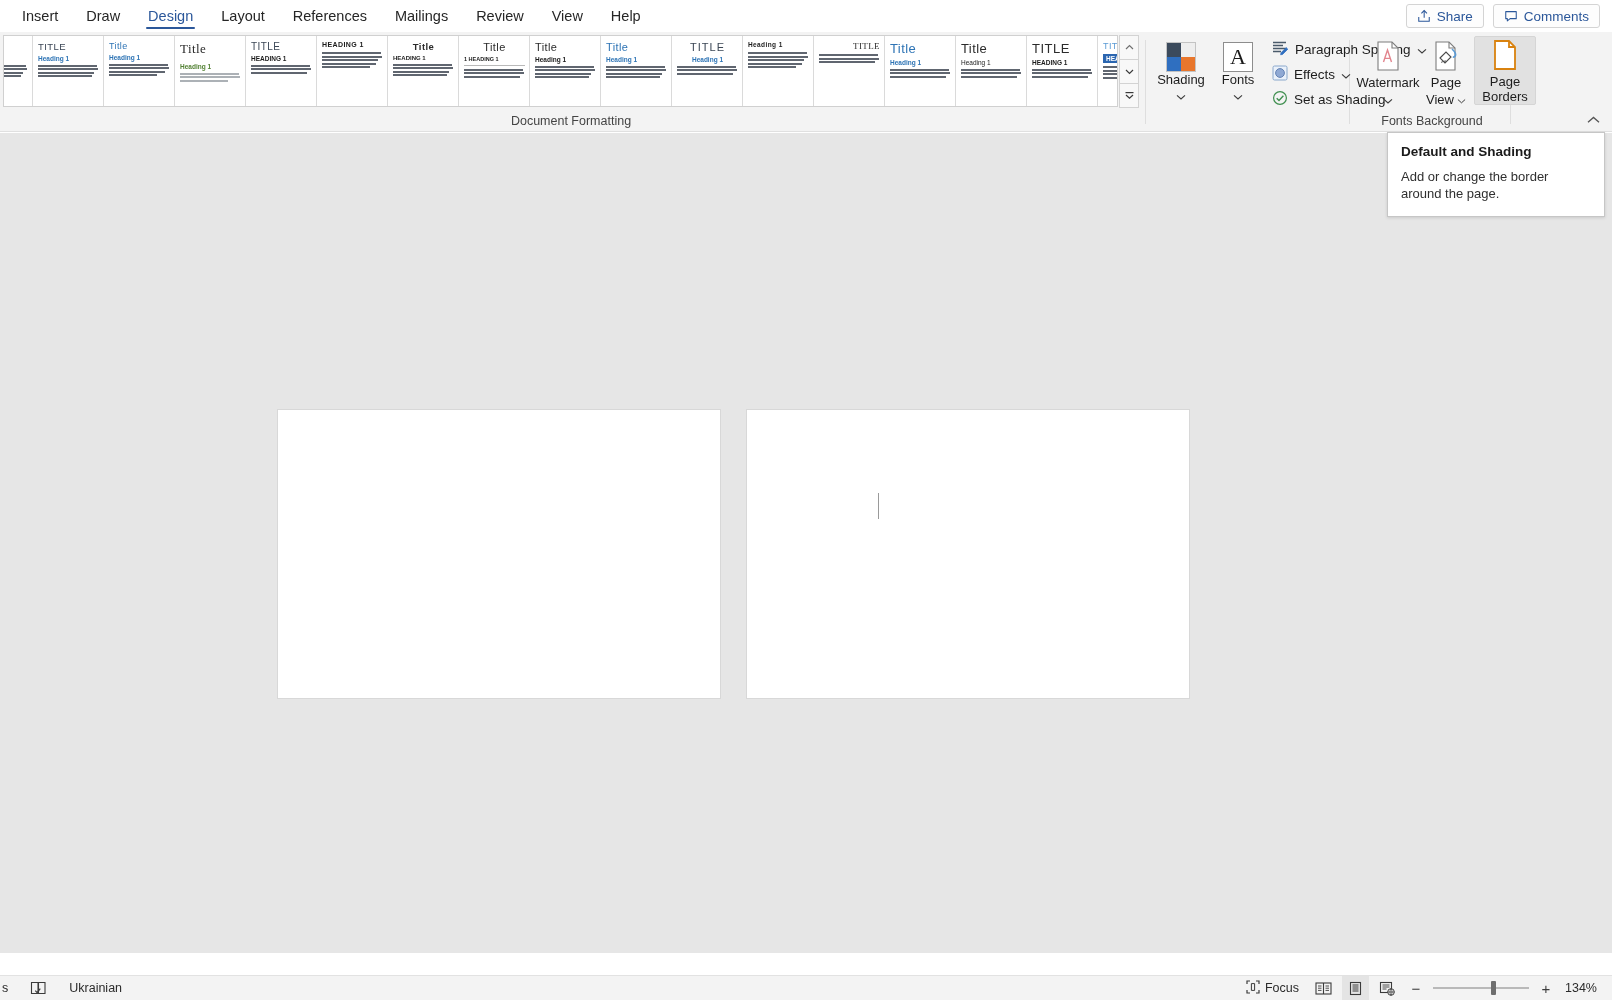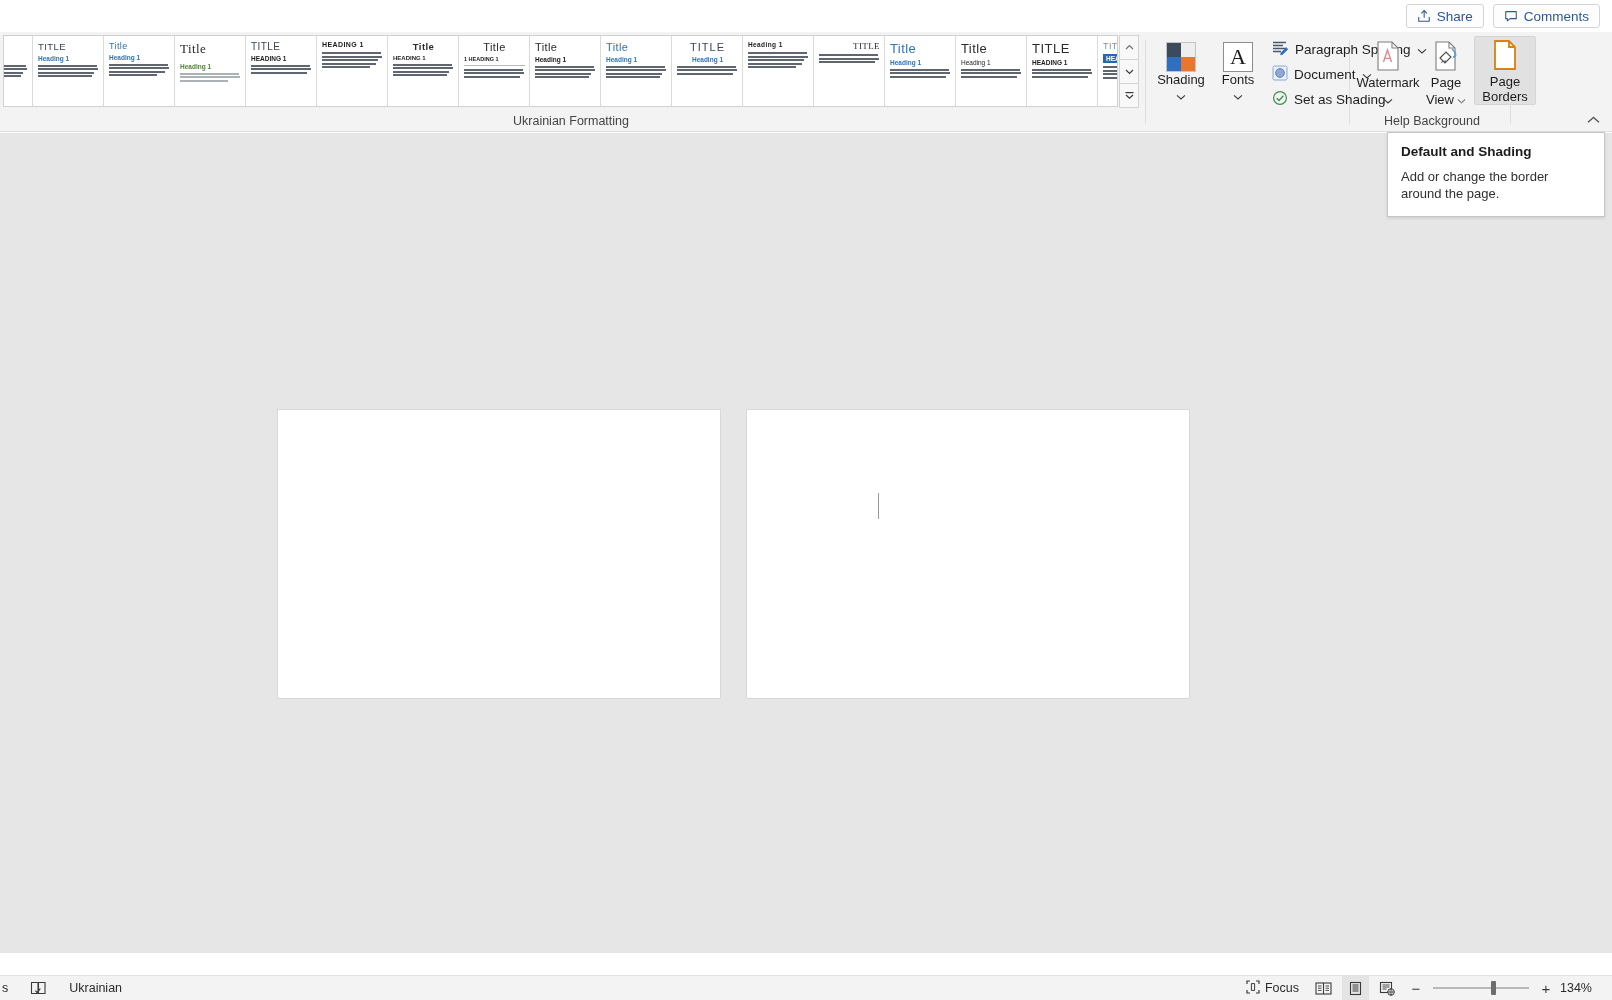--- a/index.html
+++ b/index.html
@@ -199,28 +199,39 @@
     font-size: 12.5px; color: #2b2b2b;
   }
   .sb-left { display: flex; align-items: center; gap: 10px; padding-left: 0px; }
   .sb-right { margin-left: auto; display: flex; align-items: center; gap: 4px; padding-right: 10px; }
   .sb-item { display: flex; align-items: center; gap: 5px; padding: 0 6px; height: 25px; cursor: default; }
   .sb-item.active { background: #e4e4e4; }
   .zoom-slider { display: flex; align-items: center; gap: 0; margin: 0 4px; }
   .zs-track { position: relative; width: 96px; height: 2px; background: #b9b9b9; margin: 0 11px; }
   .zs-thumb { position: absolute; left: 58px; top: -6px; width: 5px; height: 14px; background: #6e6e6e; border-radius: 1px; }
   .zs-sign { font-size: 15px; color: #3c3c3c; line-height: 1; cursor: default; width: 12px; text-align: center; }
-  .zoom-val { font-size: 12.5px; color: #2b2b2b; width: 42px; text-align: left; cursor: default; }
+  .zoom-val { font-size: 12.5px; color: #2b2b2b; width: 42px; text-align: center; cursor: default; }
 </style>
 </head>
 <body>
 
 <div id="app">
 
   <div class="tabstrip">
+    <div class="tabs">
+      <div class="tab">Insert</div>
+      <div class="tab">Draw</div>
+      <div class="tab active">Design</div>
+      <div class="tab">Layout</div>
+      <div class="tab">References</div>
+      <div class="tab">Mailings</div>
+      <div class="tab">Review</div>
+      <div class="tab">View</div>
+      <div class="tab">Help</div>
+    </div>
     <div class="tabstrip-right">
       <div class="winbtn">
         <span>
           <svg width="14" height="14" viewBox="0 0 16 16">
             <path d="M2 9v5h12V9" fill="none" stroke="#2b579a" stroke-width="1.2"></path>
             <path d="M5 5l3.2-3.2L11.4 5" fill="none" stroke="#2b579a" stroke-width="1.2"></path>
             <path d="M8.2 2v8" stroke="#2b579a" stroke-width="1.2"></path>
           </svg>
         </span>
         <span>Share</span>
@@ -436,25 +447,25 @@
             </svg>
         </div>
         <div class="gal-sbtn">
           <svg width="11" height="9" viewBox="0 0 11 9">
             <path d="M1.5 1.6h8" stroke="#3b3b3b" stroke-width="1.2"></path>
             <path d="M2 4L5.5 7.3 9 4" fill="none" stroke="#3b3b3b" stroke-width="1.2"></path>
           </svg>
         </div>
       </div>
 
-      <div class="group-label" id="lbl-docfmt">Ukrainian Formatting</div>
+      <div class="group-label" id="lbl-docfmt">Document Formatting</div>
       <div class="group-sep" style="left:1145px"></div>
       <div class="group-sep" style="left:1349px"></div>
       <div class="group-sep" style="left:1510px"></div>
-      <div class="group-label" id="lbl-pagebg">Help Background</div>
+      <div class="group-label" id="lbl-pagebg">Fonts Background</div>
 
       <div class="big-btn" style="left:1155px; top:8px; width:52px;">
         <span class="colors-sq">
           <i style="background:#3b4a5c"></i>
             <i style="background:#eeeeee"></i>
           <i style="background:#2f6fc0"></i>
             <i style="background:#e8762c"></i>
         </span>
         <span class="lbl">Shading</span>
         <span class="chev">
@@ -489,21 +500,21 @@
         </span>
       </div>
 
       <div class="small-cmd" style="left:1272px; top:33px;">
         <span>
           <svg width="16" height="16" viewBox="0 0 16 16">
             <rect x="1" y="1" width="14" height="14" rx="1.5" fill="#eaf1fa" stroke="#8aa8cc" stroke-width="1"></rect>
             <circle cx="8" cy="8" r="4.4" fill="#8fa9d4" stroke="#5a79ad" stroke-width=".9"></circle>
           </svg>
         </span>
-        <span>Document</span>
+        <span>Effects</span>
         <span>
           <svg width="10" height="6" viewBox="0 0 10 6">
               <path d="M1 1.4L5 5 9 1.4" fill="none" stroke="#3b3b3b" stroke-width="1.1"></path>
             </svg>
         </span>
       </div>
 
       <div class="small-cmd" style="left:1272px; top:58px;">
         <span>
           <svg width="16" height="16" viewBox="0 0 16 16">

